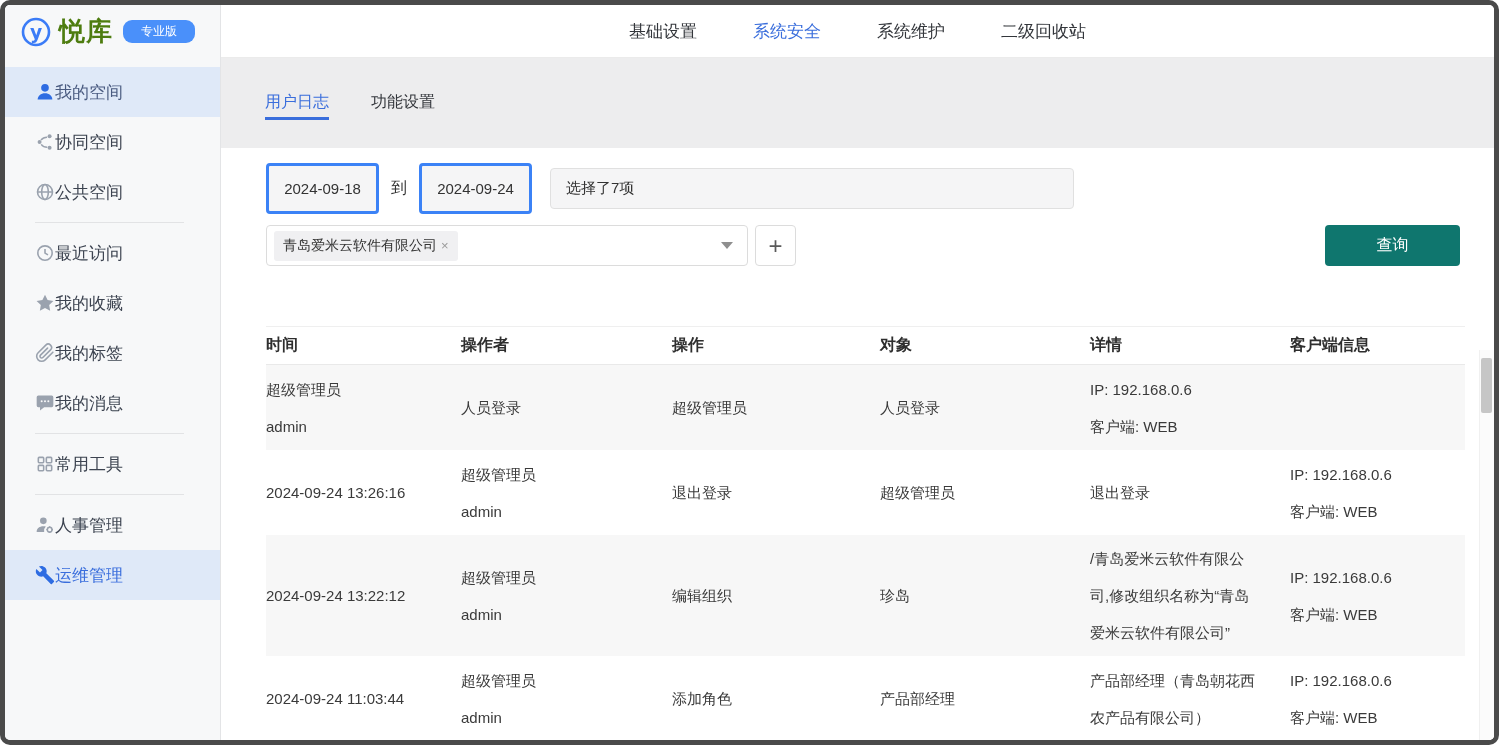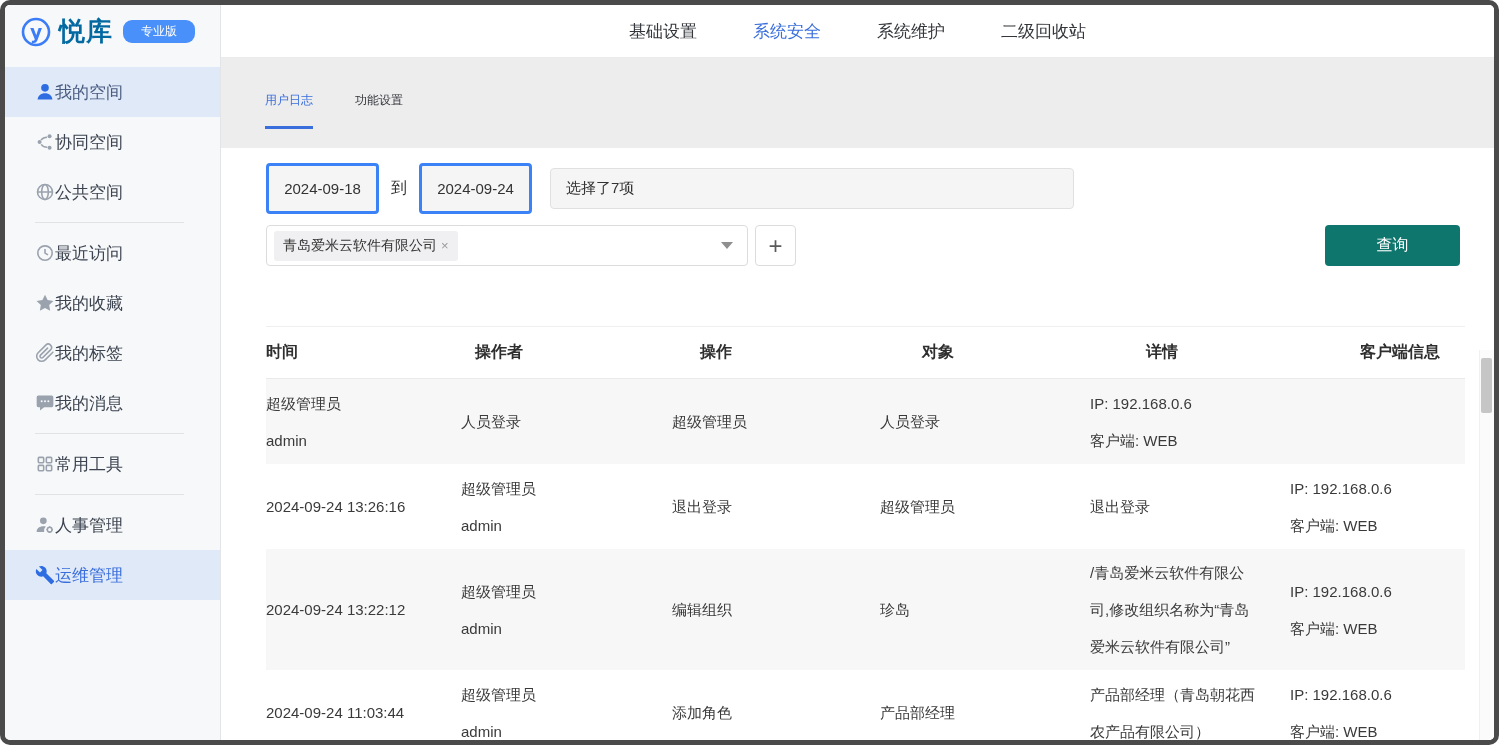--- a/index.html
+++ b/index.html
@@ -9,39 +9,39 @@
     border:5px solid #4a4a4a; border-radius:10px;
     overflow:hidden; display:flex; background:#fff;
   }
   
   .sidebar{
     width:216px; flex:0 0 216px; background:#f7f8f9;
     border-right:1px solid #e3e4e6; display:flex; flex-direction:column;
   }
   .logo-row{ height:53px; display:flex; align-items:center; padding-left:16px; gap:8px; background:#f7f8f9; }
   .logo-circle{ width:30px; height:30px; flex:0 0 30px; }
-  .brand-name{ font-size:26px; font-weight:bold; color:#0369a1; letter-spacing:1px; }
+  .brand-name{ font-size:26px; font-weight:bold; color:#4d7c0f; letter-spacing:1px; }
   .brand-badge{ background:#4a90fa; color:#fff; font-size:12px; padding:3px 18px; border-radius:9px; margin-left:2px; }
   .side-nav{ padding-top:9px; }
   .side-item{ height:50px; display:flex; align-items:center; padding-left:30px; 
     font-size:17px; color:#3c4350; cursor:pointer; }
   .side-item .ico{ width:20px; height:20px; flex:0 0 20px; display:flex; align-items:center; justify-content:center; }
   .side-item.active{ background:#dfe9f8; }
   .side-item.active-muted .lbl{ color:#4a5b80; }
   .side-item.active-blue .lbl{ color:#3a6edc; }
   .side-divider{ height:1px; background:#e2e3e5; margin:5px 36px 5px 30px; }
   
   .main{ flex:1; display:flex; flex-direction:column; min-width:0; }
   .topbar{ height:53px; flex:0 0 53px; background:#fff; border-bottom:1px solid #ebebeb;
     display:flex; align-items:center; justify-content:center; gap:56px; }
   .topnav-item{ font-size:17px; color:#33363b; cursor:pointer; }
   .topnav-item.active{ color:#3a6edc; }
   .content{ flex:1; background:#ededee; display:flex; flex-direction:column; min-height:0; }
   .tabbar{ height:90px; flex:0 0 90px; padding:34px 0 0 44px; display:flex; gap:42px; }
-  .tab{ font-size:12px; color:#33363b; padding-bottom:17px; cursor:pointer; border-bottom:3px solid transparent; height:fit-content; }
+  .tab{ font-size:16px; color:#33363b; padding-bottom:4px; cursor:pointer; border-bottom:3px solid transparent; height:fit-content; }
   .tab.active{ color:#3a6edc; border-bottom-color:#3a6edc; }
   .panel{ flex:1; background:#ffffff; position:relative; overflow:hidden; padding:15px 0 0 45px; }
   
   .filter-row1{ display:flex; align-items:center; }
   .date-input{ width:113px; height:51px; background:#f5f5f6; border:3px solid #3b82f6; border-radius:4px;
     font-size:15px; color:#333; text-align:center; font-family:"Liberation Sans",sans-serif; }
   .to-label{ font-size:16px; color:#333; margin:0 12px; }
   .type-select{ width:524px; height:41px; background:#f5f5f6; border:1px solid #e0e0e0; border-radius:4px;
     display:flex; align-items:center; padding-left:15px; font-size:15px; color:#333; margin-left:18px; cursor:pointer; }
   .filter-row2{ display:flex; align-items:center; margin-top:11px; }
@@ -52,21 +52,21 @@
   .tag-x{ color:#9a9a9a; font-size:13px; cursor:pointer; }
   .caret{ margin-left:auto; width:0; height:0; border-left:6px solid transparent; border-right:6px solid transparent;
     border-top:7px solid #8f8f8f; }
   .add-btn{ width:41px; height:41px; margin-left:7px; background:#fff; border:1px solid #dcdcdc; border-radius:4px;
     font-size:24px; color:#5a5a5a; line-height:1; cursor:pointer; display:flex; align-items:center; justify-content:center; }
   .query-btn{ margin-left:auto; margin-right:34px; width:135px; height:41px; background:#0f766e; color:#fff;
     border:none; border-radius:4px; font-size:16px; cursor:pointer; font-family:"Liberation Sans",sans-serif; }
   
   .log-table{ margin:60px 29px 0 0; }
   .log-grid-row{ display:grid; grid-template-columns:195px 211px 208px 210px 200px 1fr; align-items:center; }
-  .log-head{ height:53px; border-top:1px solid #efefef; border-bottom:1px solid #e9e9e9;gap:14px; }
+  .log-head{ height:39px; border-top:1px solid #efefef; border-bottom:1px solid #e9e9e9; }
   .log-head .hcell{ font-size:16px; font-weight:bold; color:#2e2e2e; }
   .log-row{ min-height:85px; padding:5px 0; }
   .log-row:nth-child(odd){ background:#f7f7f7; }
   .cell{ font-size:15px; color:#3a3a3a; line-height:37px; padding-right:28px; }
   .cell .sub{ line-height:37px; }
   
   .v-track{ position:absolute; top:202px; right:0; bottom:0; width:15px; background:#fbfbfb; border-left:1px solid #f0f0f0; }
   .v-thumb{ position:absolute; top:8px; right:2px; width:11px; height:55px; background:#c6c6c6; border-radius:2px; cursor:grab; }
   svg{ display:block; }
 </style>

